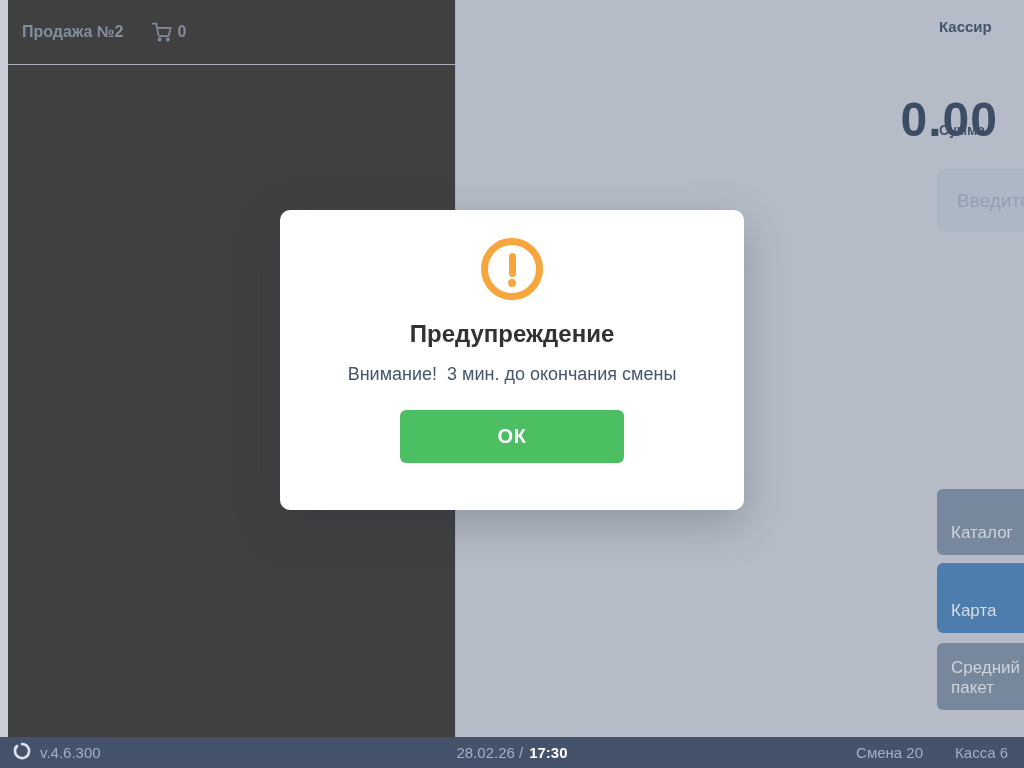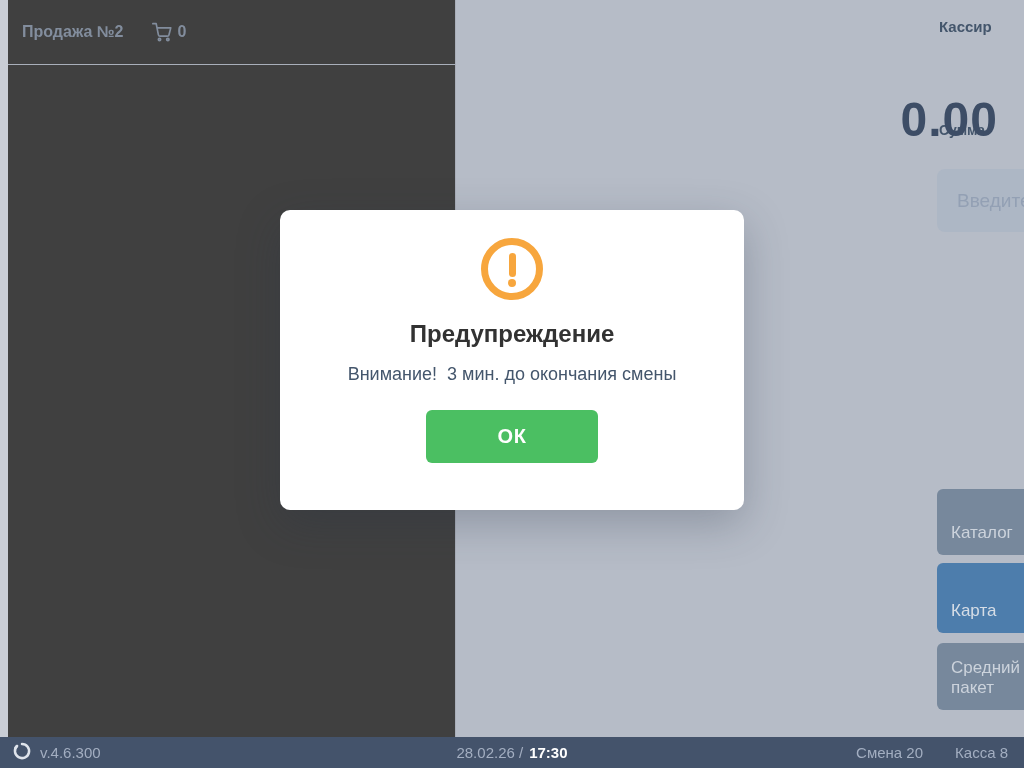--- a/index.html
+++ b/index.html
@@ -36,21 +36,21 @@
          border-radius:10px;box-shadow:0 14px 44px rgba(40,50,70,.28);z-index:10;
          display:flex;flex-direction:column;align-items:center;}
   .warn-icon{margin-top:28px;width:62px;height:62px;border:7px solid #f7a63d;border-radius:50%;
              box-sizing:border-box;position:relative;}
   .warn-icon .bar{position:absolute;left:50%;top:8px;width:7px;height:24px;margin-left:-3.5px;
                   background:#f7a63d;border-radius:4px;}
   .warn-icon .dot{position:absolute;left:50%;bottom:6px;width:8px;height:8px;margin-left:-4px;
                   background:#f7a63d;border-radius:50%;}
   .modal-title{margin-top:20px;font-size:24px;font-weight:700;color:#323232;}
   .modal-message{margin-top:16px;font-size:18px;color:#44566c;white-space:pre-wrap;}
-  .ok-button{margin-top:25px;width:172px;height:53px;background:#4bbf62;border:none;border-radius:6px;
+  .ok-button{margin-top:25px;width:224px;height:53px;background:#4bbf62;border:none;border-radius:6px;
              color:#ffffff;font-family:"Liberation Sans",sans-serif;font-size:20px;font-weight:700;
              letter-spacing:.5px;cursor:pointer;}
   
   .statusbar{position:absolute;left:0;top:737px;width:1024px;height:31px;background:#44536b;
              color:#a3aec1;font-size:15px;display:flex;align-items:center;}
   .sb-left{position:absolute;left:12px;top:0;height:31px;display:flex;align-items:center;gap:8px;}
   .sb-center{position:absolute;left:0;width:1024px;top:0;height:31px;display:flex;
              align-items:center;justify-content:center;gap:6px;}
   .sb-right{position:absolute;right:16px;top:0;height:31px;display:flex;align-items:center;gap:32px;}
   .sb-time{color:#ffffff;font-weight:700;}
@@ -120,17 +120,17 @@
         </svg>
       </span>
       <span>v.4.6.300</span>
     </div>
     <div class="sb-center">
       <span>28.02.26 /</span>
       <span class="sb-time">17:30</span>
     </div>
     <div class="sb-right">
       <span>Смена 20</span>
-      <span>Касса 8</span>
+      <span>Касса 6</span>
     </div>
   </div>
 
 </div>
 
 </body></html>

